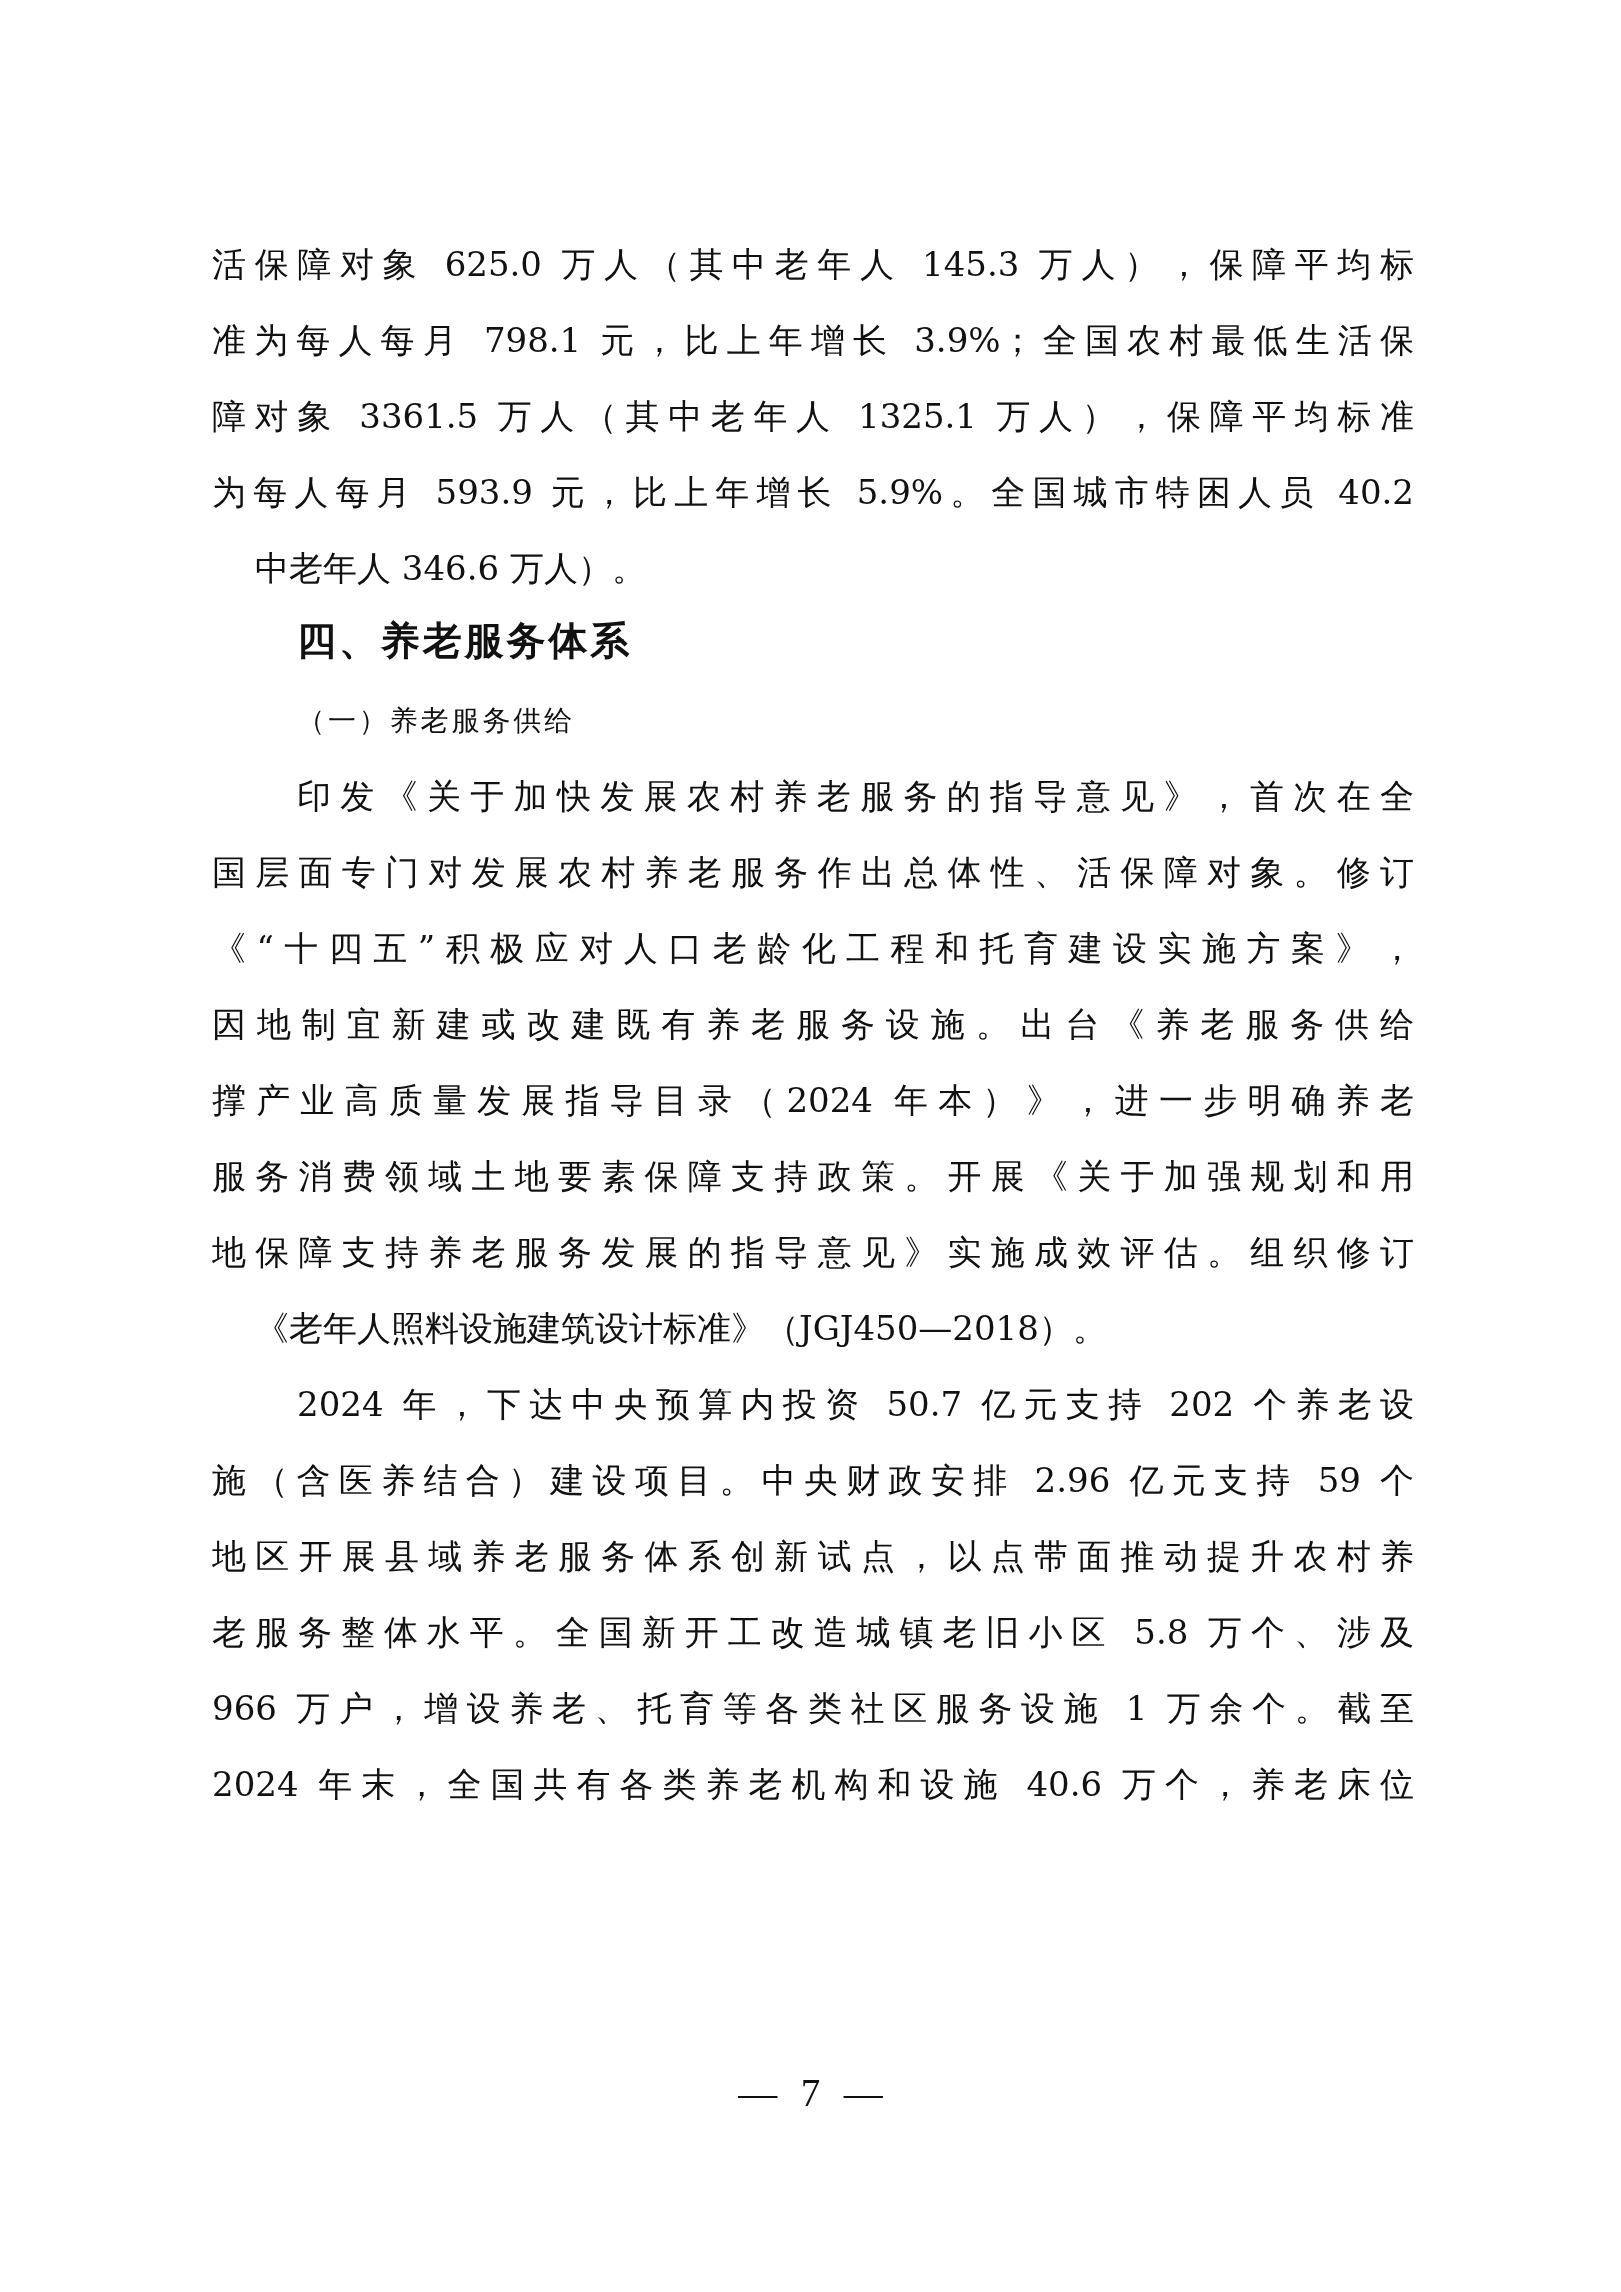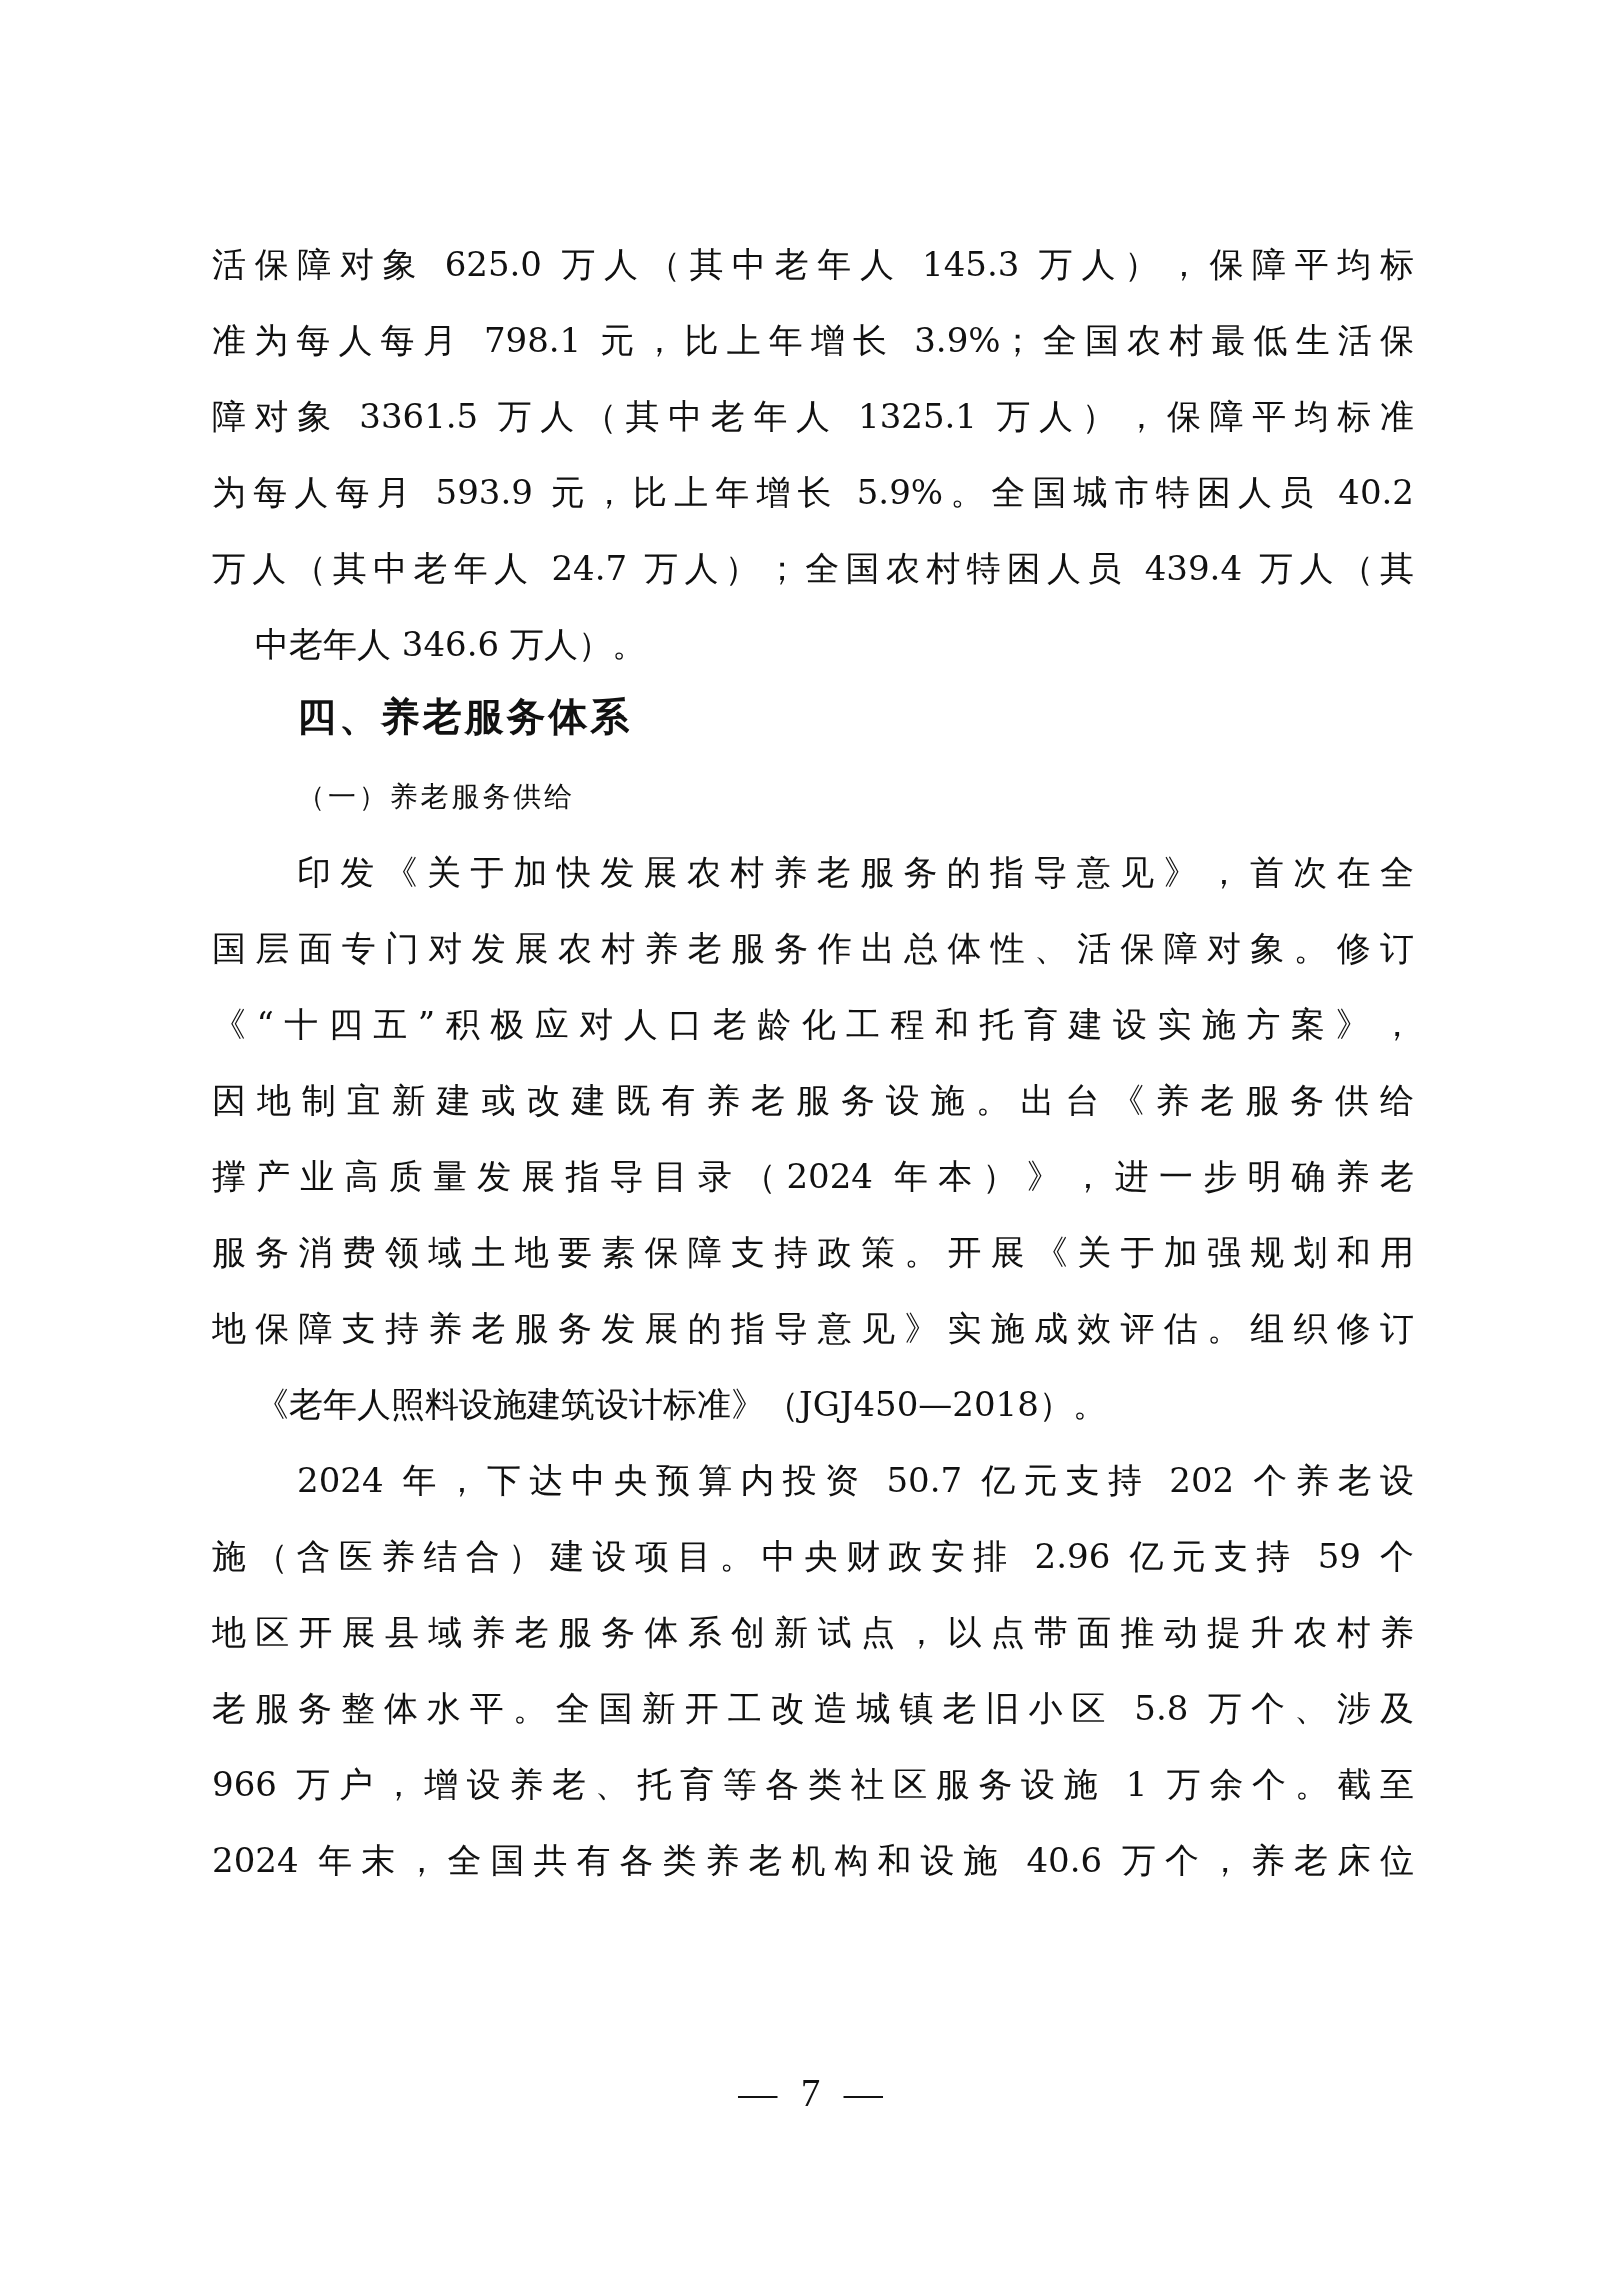--- a/index.html
+++ b/index.html
@@ -63,21 +63,20 @@
     }
   </style>
 </head>
 <body>
 
 <div class="page">
   <div class="line">活保障对象 625.0 万人（其中老年人 145.3 万人），保障平均标</div>
   <div class="line">准为每人每月 798.1 元，比上年增长 3.9%；全国农村最低生活保</div>
   <div class="line">障对象 3361.5 万人（其中老年人 1325.1 万人），保障平均标准</div>
   <div class="line">为每人每月 593.9 元，比上年增长 5.9%。全国城市特困人员 40.2</div>
-  <div class="line">万人（其中老年人 24.7 万人）；全国农村特困人员 439.4 万人（其</div>
   <div class="line last">中老年人 346.6 万人）。</div>
 
   <div class="line h1 indent">四、养老服务体系</div>
   <div class="line h2 indent">（一）养老服务供给</div>
 
   <div class="line indent">印发《关于加快发展农村养老服务的指导意见》，首次在全</div>
   <div class="line">国层面专门对发展农村养老服务作出总体性、活保障对象。修订</div>
   <div class="line">《“十四五”积极应对人口老龄化工程和托育建设实施方案》，</div>
   <div class="line">因地制宜新建或改建既有养老服务设施。出台《养老服务供给</div>
   <div class="line">撑产业高质量发展指导目录（2024 年本）》，进一步明确养老</div>

